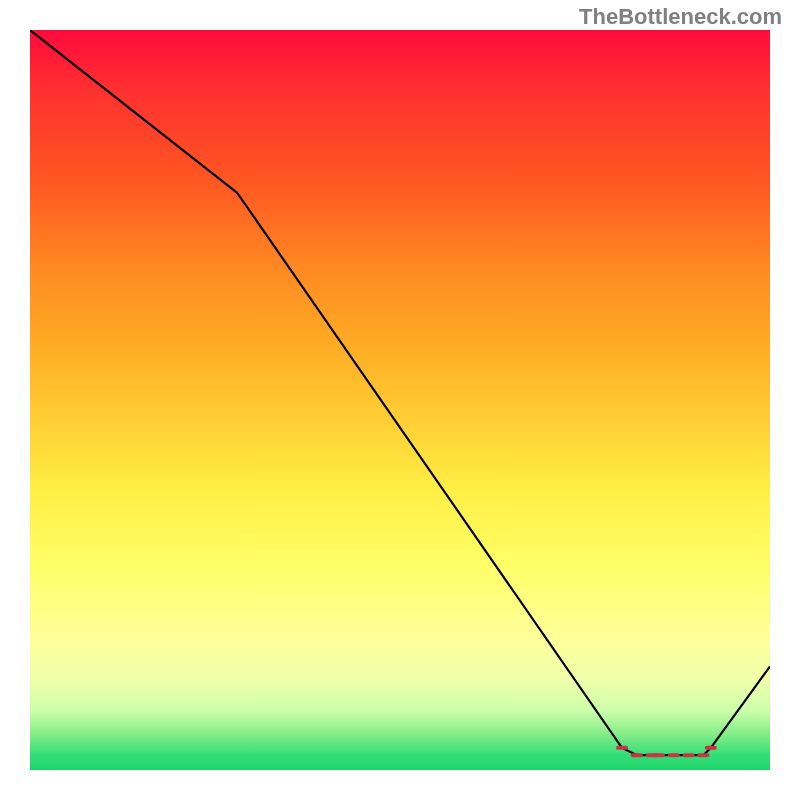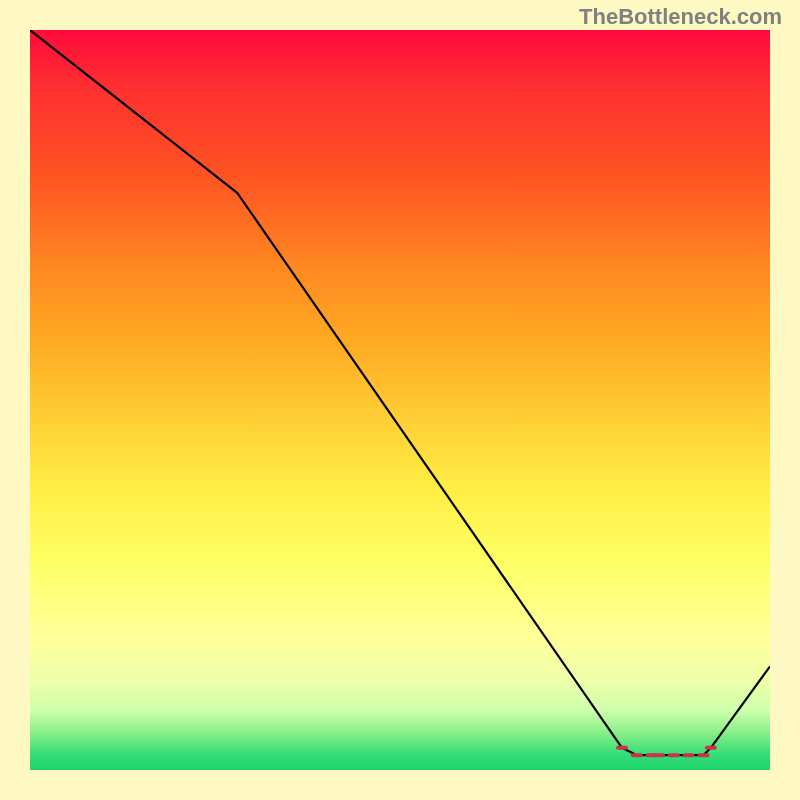--- a/index.html
+++ b/index.html
@@ -8,21 +8,21 @@
     width: 800px;
     height: 800px;
     background: #000;
     font-family: Arial, sans-serif;
     overflow: hidden;
   }
   .container {
     width: 800px;
     height: 800px;
     position: relative;
-    background: #fef9c3;
+    background: #ffffff;
   }
   .watermark {
     position: absolute;
     top: 4px;
     right: 18px;
     color: #808080;
     font-size: 22px;
     font-weight: bold;
     z-index: 10;
   }

